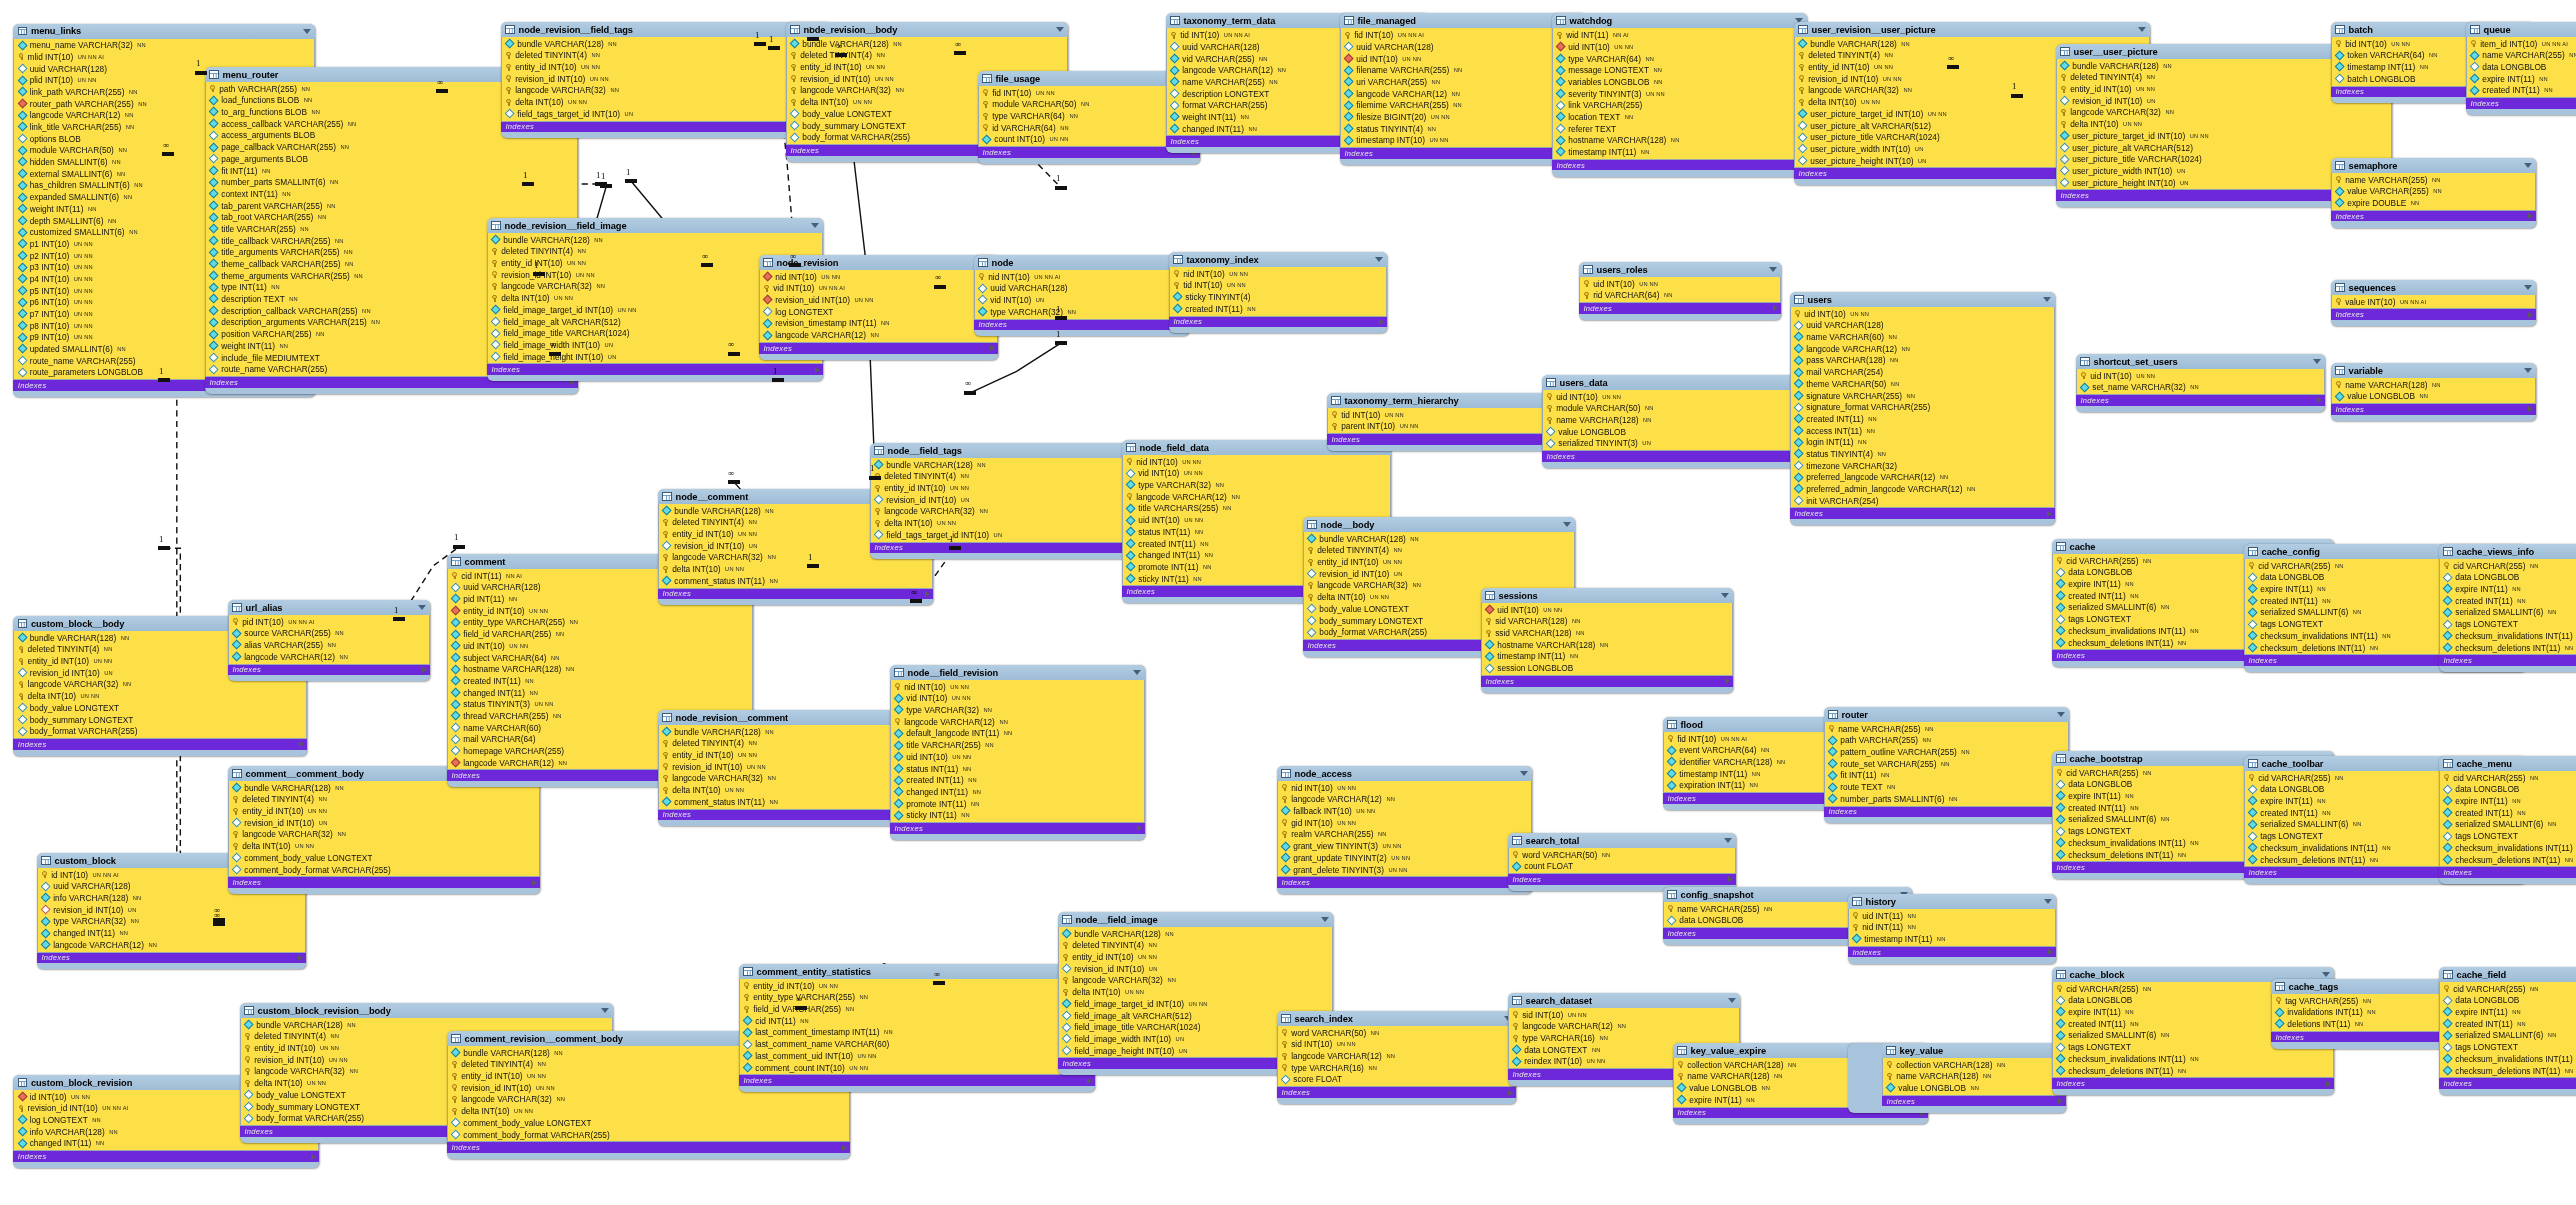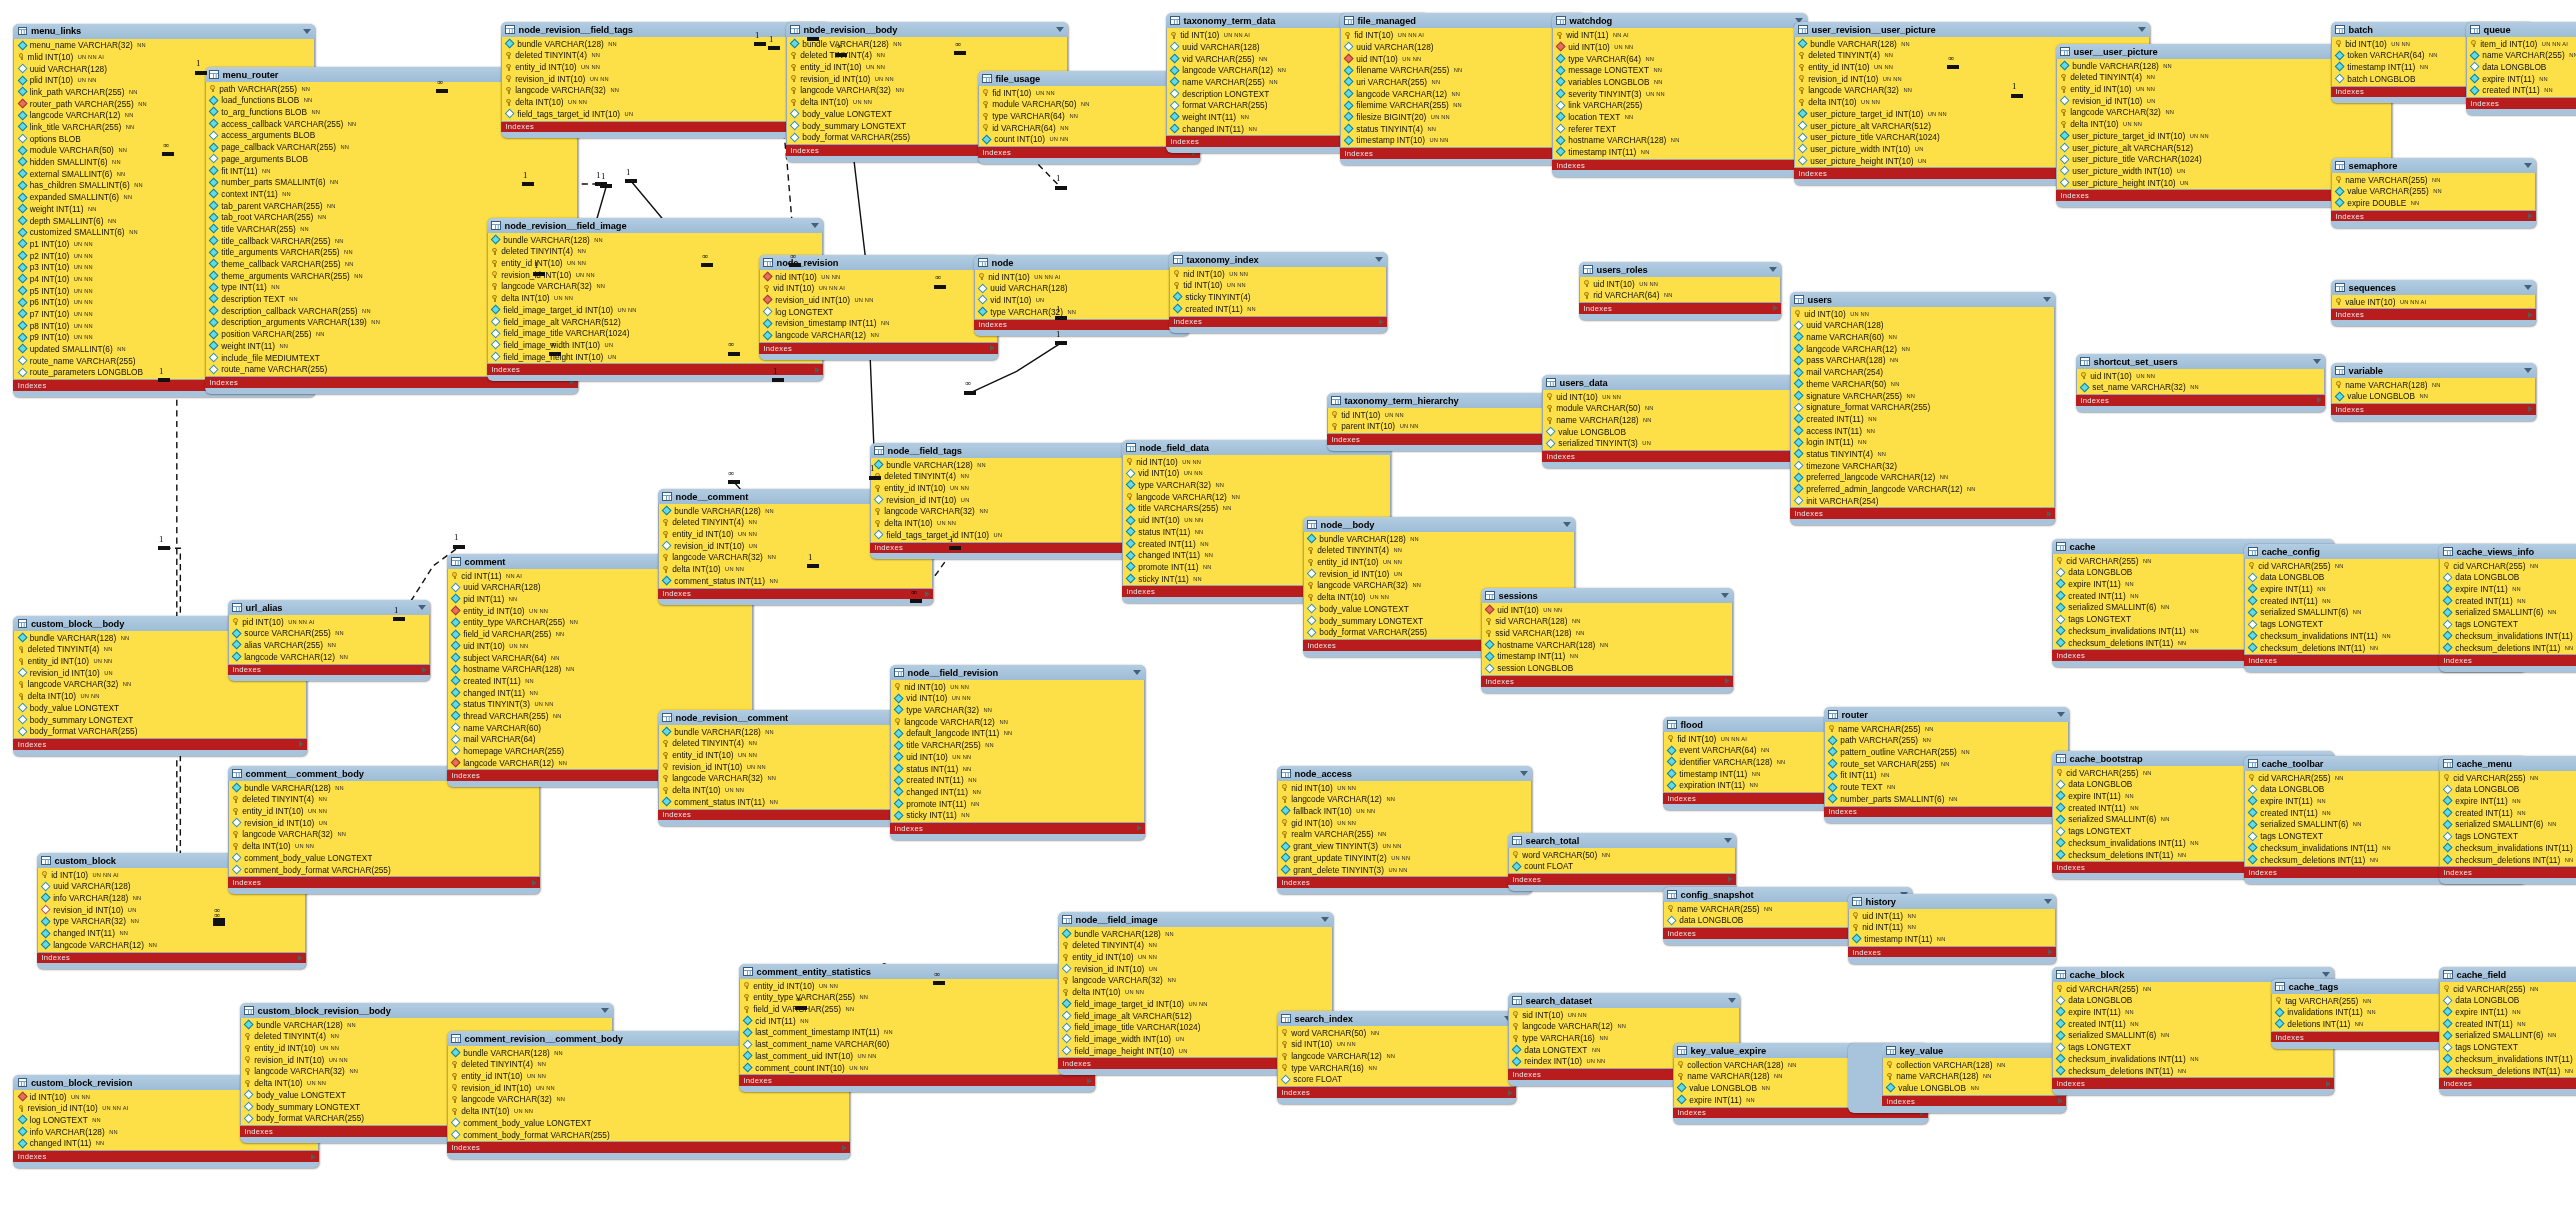--- a/index.html
+++ b/index.html
@@ -39,22 +39,22 @@
         border:0.9px solid #9c3f2d;margin:0 0.9px;}
   
   .mk.rh{background:#fff;transform:rotate(45deg);width:5.3px;height:5.3px;
         border:0.9px solid #c0533c;margin:0 0.9px;}
   
   .mk.k{width:7px;height:7px;margin:0;}
   .mk.k:before{content:"";position:absolute;left:0.9px;top:0;width:4.4px;height:4.4px;border-radius:50%;
         background:#f5c93a;border:0.9px solid #a8860f;box-sizing:border-box;}
   .mk.k:after{content:"";position:absolute;left:2.7px;top:3.5px;width:1.8px;height:3.5px;background:#f5c93a;
         border:0.9px solid #a8860f;border-top:none;box-sizing:border-box;}
-  .idx{height:10.6px;background:#b91c1c;display:flex;align-items:center;justify-content:space-between;
-       padding:0 3.5px 0 4.4px;color:#e9e9e9;font-size:7.6px;letter-spacing:0.3px;}
+  .idx{height:10.6px;background:#6d28d9;display:flex;align-items:center;justify-content:space-between;
+       padding:0 3.5px 0 4.4px;color:#e9e9e9;font-size:7.6px;letter-spacing:0.3px;font-style:italic;}
   .idx .tri2{width:0;height:0;border-top:3.5px solid transparent;border-bottom:3.5px solid transparent;
        border-left:5.3px solid #5a5a5a;}
   .card{position:absolute;font-size:8.8px;color:#000;font-family:"Liberation Serif",serif;}
 </style>
 </head>
 <body>
 
 <div id="canvas">
   <svg class="links" id="links" viewBox="0 0 2914 1364" width="2576" height="1206">
       <path d="M 190.0,174.0 L 204.0,174.0 L 204.0,82.0 L 228.0,82.0" fill="none" stroke="#111" stroke-width="1.6" stroke-dasharray="7 5"></path>
@@ -332,21 +332,21 @@
             <span class="nm">description TEXT</span>
             <span class="fl">NN</span>
           </div>
           <div class="col">
             <span class="mk d"></span>
             <span class="nm">description_callback VARCHAR(255)</span>
             <span class="fl">NN</span>
           </div>
           <div class="col">
             <span class="mk d"></span>
-            <span class="nm">description_arguments VARCHAR(139)</span>
+            <span class="nm">description_arguments VARCHAR(215)</span>
             <span class="fl">NN</span>
           </div>
           <div class="col">
             <span class="mk d"></span>
             <span class="nm">position VARCHAR(255)</span>
             <span class="fl">NN</span>
           </div>
           <div class="col">
             <span class="mk d"></span>
             <span class="nm">weight INT(11)</span>

